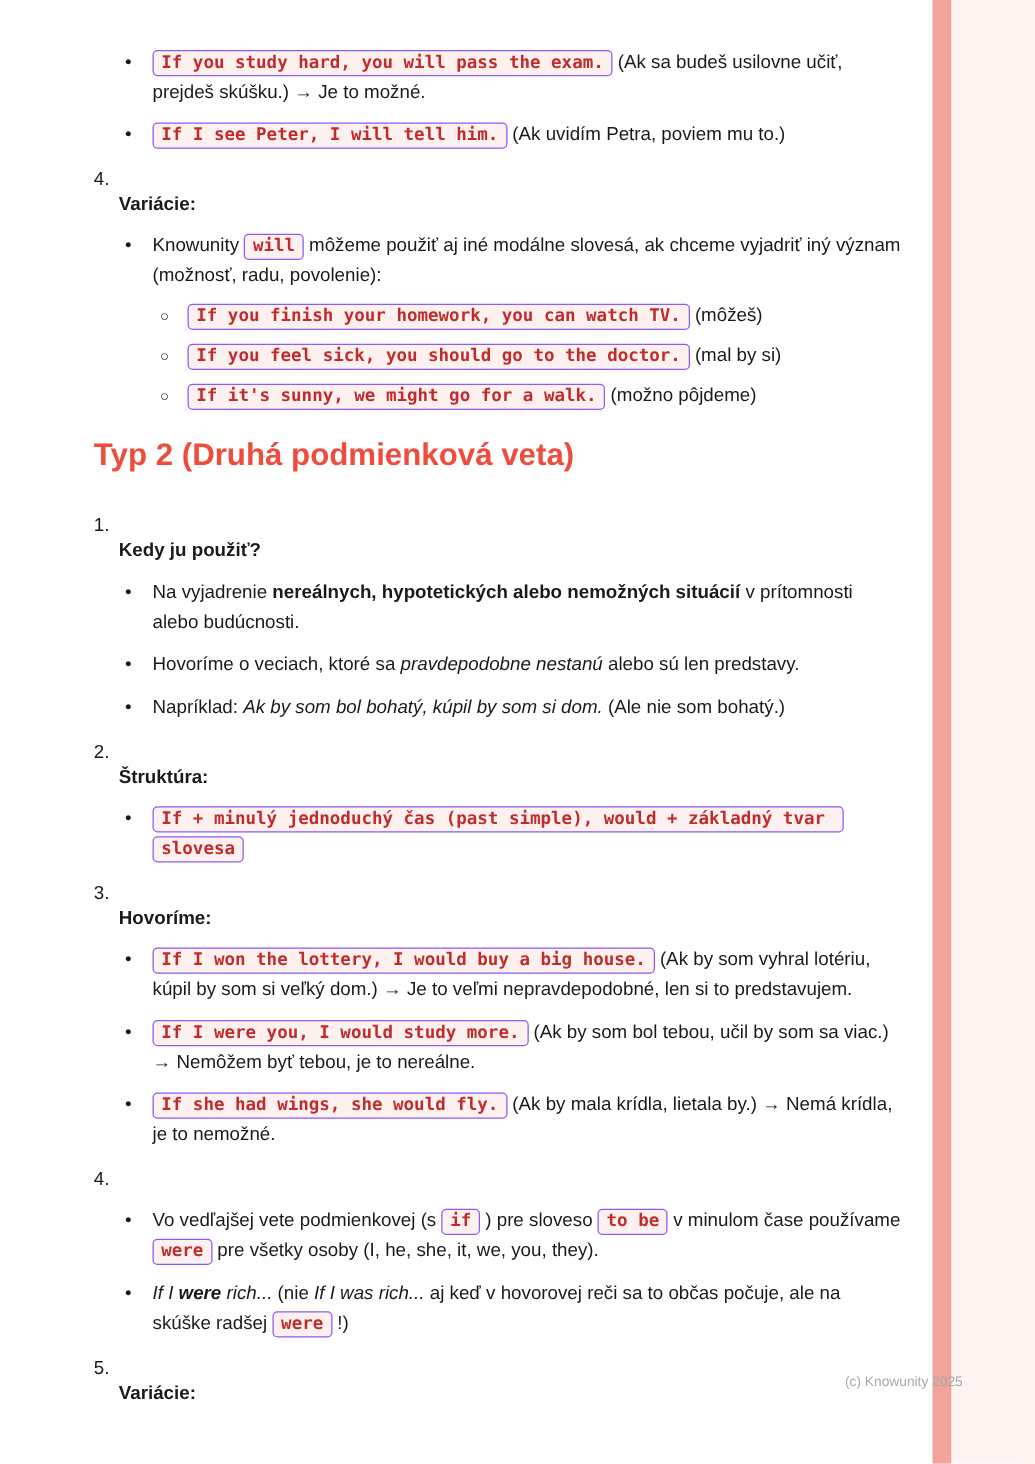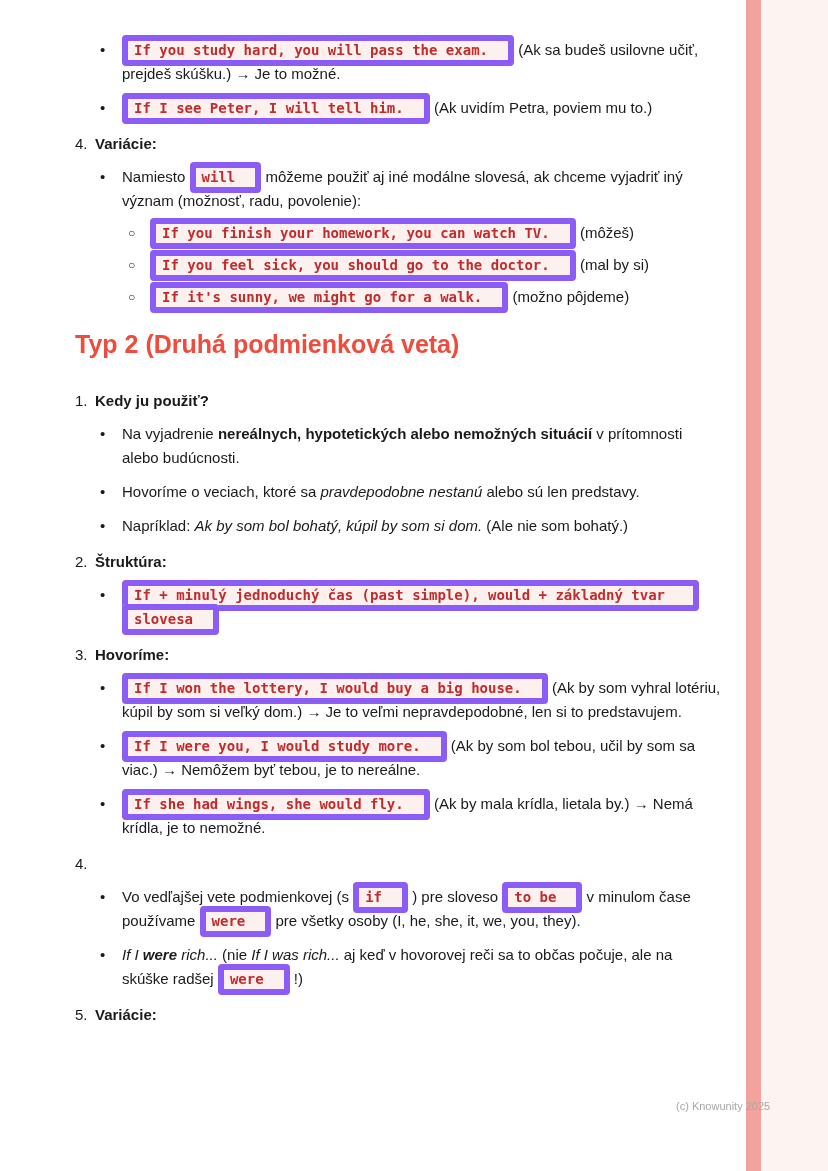--- a/index.html
+++ b/index.html
@@ -25,36 +25,36 @@
   .marker { flex: none; width: 22px; color: #1a1a1e; }
   .marker.disc { font-size: 15px; }
   .marker.circle { font-size: 12px; }
   .li-body { flex: 1; min-width: 0; }
   .sub { margin-left: 28px; margin-top: 8px; }
   .sub .li { margin-bottom: 8px; }
 
   .section { margin-top: 12px; }
   .sec-head { display: flex; margin-bottom: 9px; }
   .sec-num { flex: none; min-width: 20px; }
-  .sec-label { font-weight: 700; }
+  .sec-label { font-weight: 700; margin-top: 20px; }
 
   .doc-heading {
     margin: 20px 0 30px 0;
     font-size: 25px; line-height: 30px; font-weight: 700;
     color: #ee4c3c;
   }
 
   .seg-code {
     font-family: "DejaVu Sans Mono", "Liberation Mono", monospace;
     font-size: 14px; font-weight: 700;
     color: #c22b2b;
     background: #fdf1f0;
-    border: 6px solid #8b5cf6;
+    border: 1px solid #8b5cf6;
     border-radius: 4px;
-    padding: 1px 20px 2px 6px;
+    padding: 1px 6px 2px 6px;
     white-space: pre-wrap;
     box-decoration-break: clone;
     -webkit-box-decoration-break: clone;
   }
   .seg-bold { font-weight: 700; }
   .seg-italic { font-style: italic; }
   .seg-bolditalic { font-weight: 700; font-style: italic; }
 
   .watermark {
     position: absolute; top: 1100px; left: 676px;
@@ -84,21 +84,21 @@
       </div>
       <div class="section">
         <div class="sec-head">
           <span class="sec-num">4.</span>
           <span class="sec-label"><span class="seg seg-bold">Variácie:</span></span>
         </div>
         <div class="list-block">
           <div class="li">
             <div class="li-row">
               <span class="marker disc">•</span>
-              <span class="li-body"><span class="seg seg-plain">Namiesto </span><span class="seg seg-code">will</span><span class="seg seg-plain"> môžeme použiť aj iné modálne slovesá, ak chceme vyjadriť iný význam (možnosť, radu, povolenie):</span></span>
+              <span class="li-body"><span class="seg seg-plain">Knowunity </span><span class="seg seg-code">will</span><span class="seg seg-plain"> môžeme použiť aj iné modálne slovesá, ak chceme vyjadriť iný význam (možnosť, radu, povolenie):</span></span>
             </div>
             <div class="sub">
               <div class="li">
                 <div class="li-row">
                   <span class="marker circle">○</span>
                   <span class="li-body"><span class="seg seg-code">If you finish your homework, you can watch TV.</span><span class="seg seg-plain"> (môžeš)</span></span>
                 </div>
               </div>
               <div class="li">
                 <div class="li-row">

